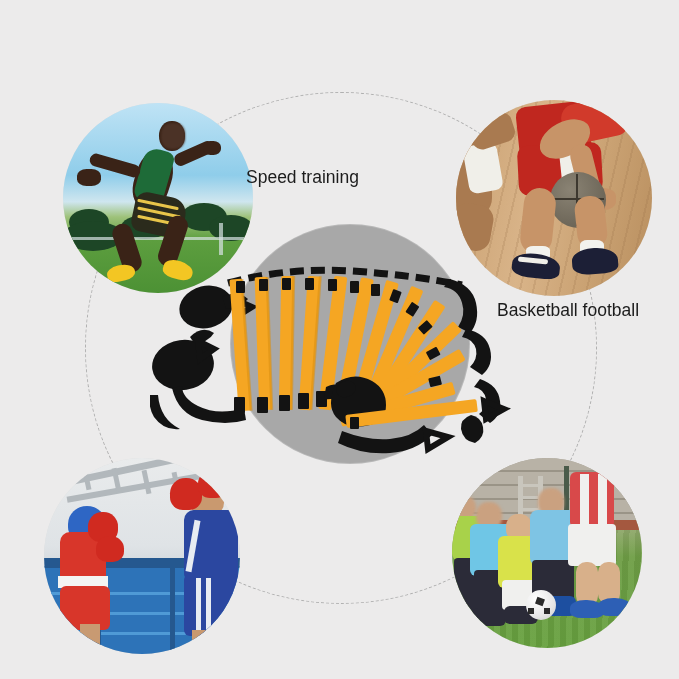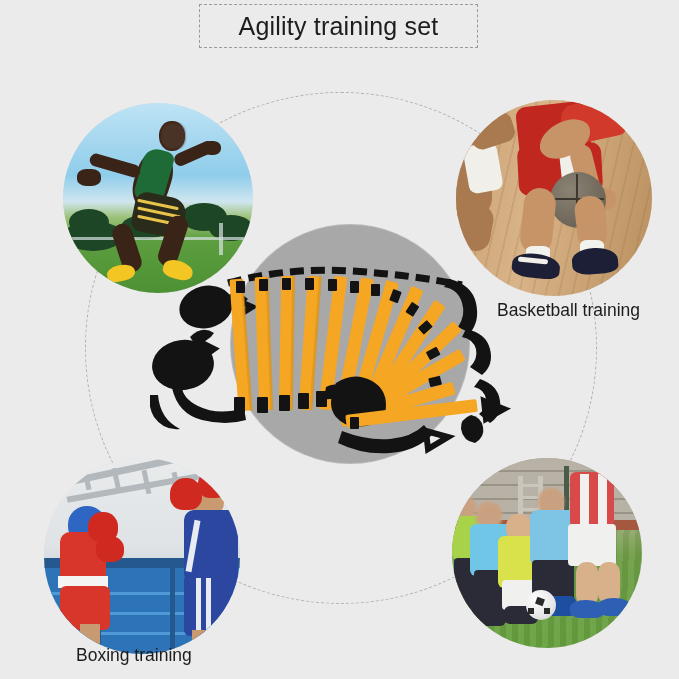--- a/index.html
+++ b/index.html
@@ -158,23 +158,20 @@
   #label-speed      { left: 246px; top: 167px; }
   #label-basketball { left: 497px; top: 300px; }
   #label-boxing     { left: 76px;  top: 645px; }
   #label-football   { left: 458px; top: 645px; }
 </style>
 </head>
 <body>
 
 <div id="stage">
 
-  <div id="title-box">
-    <span id="title-text">Agility training set</span>
-  </div>
 
   <div id="ring"></div>
 
   <div id="center-disc"></div>
 
   <svg id="product" viewBox="0 0 390 210">
 
     <g fill="#131313">
       <ellipse cx="56" cy="52" rx="27" ry="21" transform="rotate(-14 56 52)"></ellipse>
       <ellipse cx="33" cy="110" rx="31" ry="25" transform="rotate(-8 33 110)"></ellipse>
@@ -413,16 +410,16 @@
       <div class="sneaker" style="left:118px; top:142px; width:34px; height:18px; background:#2d5fb5;"></div>
       <div class="sneaker" style="left:146px; top:140px; width:34px; height:18px; background:#2d5fb5;"></div>
 
       <div class="soccer-ball" style="left:74px; top:132px; width:30px; height:30px;"></div>
       <div class="sb-patch" style="left:84px; top:140px; width:8px; height:7px; transform:rotate(20deg);"></div>
       <div class="sb-patch" style="left:76px; top:150px; width:6px; height:6px;"></div>
       <div class="sb-patch" style="left:92px; top:150px; width:6px; height:6px;"></div>
     </div>
   </div>
 
-  <div class="label" id="label-basketball">Basketball training</div>
-  <div class="label" id="label-boxing">Boxing training</div>
+  <div class="label" id="label-speed">Speed training</div>
+  <div class="label" id="label-basketball">Basketball football</div>
 
 </div>
 
 </body></html>

